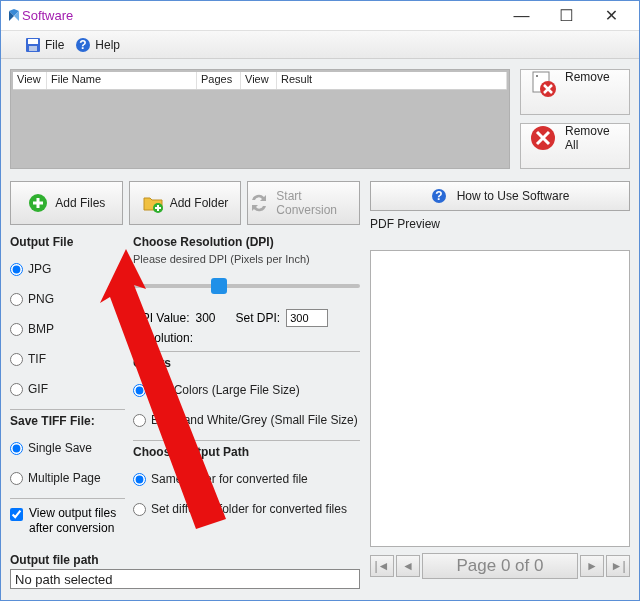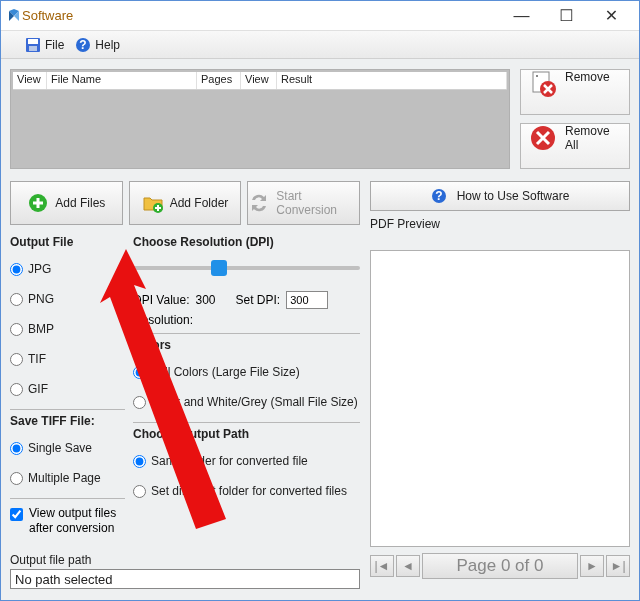--- a/index.html
+++ b/index.html
@@ -1,18 +1,18 @@
 <!DOCTYPE html>
 <html><head>
 <meta charset="utf-8">
 <style>
 *{box-sizing:border-box;margin:0;padding:0;font-family:"Segoe UI",Tahoma,sans-serif;font-size:12px}
 body{background:#fff;width:640px;height:601px;overflow:hidden;border:1px solid #5a8fd6}
 .titlebar{height:30px;background:#fff;display:flex;align-items:center;padding:0 5px;border-bottom:1px solid #e0e0e0}
-.titlebar .title{flex:1;color:#a16207;font-size:13px}
+.titlebar .title{flex:1;color:#a21caf;font-size:13px}
 .titlebar .winbtn{width:45px;height:28px;display:flex;align-items:center;justify-content:center;color:#333;font-size:16px}
 .menubar{height:28px;background:linear-gradient(#f8f8f8,#eaeaea);display:flex;align-items:center;padding:0 24px;gap:11px;border-bottom:1px solid #d0d0d0}
 .menubar .mitem{display:flex;align-items:center;gap:4px;color:#222}
 .content{background:#eef0f1;padding:10px 9px 24px 9px;height:543px;position:relative}
 .row1{display:flex;gap:10px;height:100px}
 .filelist-wrap{flex:1;border:1px solid #b0b0b0;background:#bfbfbf;padding:2px}
 .filelist-hdr{background:#fff;height:18px;display:flex;border-bottom:1px solid #d0d0d0}
 .filelist-hdr div{border-right:1px solid #e0e0e0;padding:1px 4px;color:#222;font-size:11px}
 .filelist-body{height:78px;background:#bfbfbf}
 .rightbtns{width:110px;display:flex;flex-direction:column;gap:8px}
@@ -32,21 +32,21 @@
 .hint{color:#444;margin-bottom:10px;font-size:11px}
 .slider-wrap{height:22px;position:relative;margin:8px 0 12px 0}
 .slider-track{position:absolute;top:50%;left:0;right:0;height:4px;background:#c0c0c0;border-radius:2px;transform:translateY(-50%)}
 .slider-thumb{position:absolute;top:50%;left:38%;width:16px;height:16px;background:#2090e8;border-radius:3px;transform:translate(-50%,-50%)}
 .dpi-row{display:flex;align-items:center;gap:6px;margin-bottom:4px}
 .dpi-row input{width:42px;height:18px;border:1px solid #888;padding:1px 3px;font-size:11px}
 .divider{border-top:1px solid #b8b8b8;margin:6px 0 4px 0}
 .chk-row{display:flex;align-items:center;gap:6px;margin:4px 0}
 .chk-row input{margin:0}
 .outpath-row{margin-top:4px}
-.outpath-row .lbl{font-weight:normal;color:#222;margin-bottom:2px}
+.outpath-row .lbl{font-weight:bold;color:#222;margin-bottom:2px}
 .outpath-box{border:1px solid #888;background:#fff;padding:2px 4px;height:20px;color:#222;font-size:13px}
 .rightcol{flex:1;display:flex;flex-direction:column}
 .howto{height:30px;background:linear-gradient(#fdfdfd,#e8e8e8);border:1px solid #a8a8a8;display:flex;align-items:center;justify-content:center;gap:10px;cursor:pointer;font-size:13px;color:#222;margin-bottom:6px}
 .preview-lbl{color:#222;margin-bottom:19px;font-size:12px}
 .preview{flex:1;background:#fff;border:1px solid #b0b0b0}
 .pager{height:26px;display:flex;align-items:center;margin-top:6px;gap:2px}
 .pager .pbtn{width:24px;height:22px;background:linear-gradient(#f5f5f5,#e0e0e0);border:1px solid #b0b0b0;display:flex;align-items:center;justify-content:center;color:#888}
 .pager .pinfo{flex:1;height:26px;background:linear-gradient(#f5f5f5,#e0e0e0);border:1px solid #b0b0b0;display:flex;align-items:center;justify-content:center;color:#888;font-size:17px}
 .arrow-overlay{position:absolute;top:190px;left:95px;pointer-events:none;z-index:10}
 svg.icon{width:16px;height:16px;flex-shrink:0}
@@ -181,20 +181,21 @@
             </label>
           <div class="divider"></div>
           <label class="chk-row" style="align-items:flex-start;padding:3px 0">
               <input type="checkbox" checked="" style="margin-top: 2px;">
               <span style="line-height:1.25">View output files after conversion</span>
             </label>
         </div>
 
         <div class="col-res">
           <div class="grp-title">Choose Resolution (DPI)</div>
+          <div class="hint">Please desired DPI (Pixels per Inch)</div>
           <div class="slider-wrap">
             <div class="slider-track"></div>
               <div class="slider-thumb"></div>
           </div>
           <div class="dpi-row">
             <span>DPI Value:</span>
             <span style="width:34px">300</span>
             <span>Set DPI:</span>
             <input type="text" value="300" style="">
           </div>

